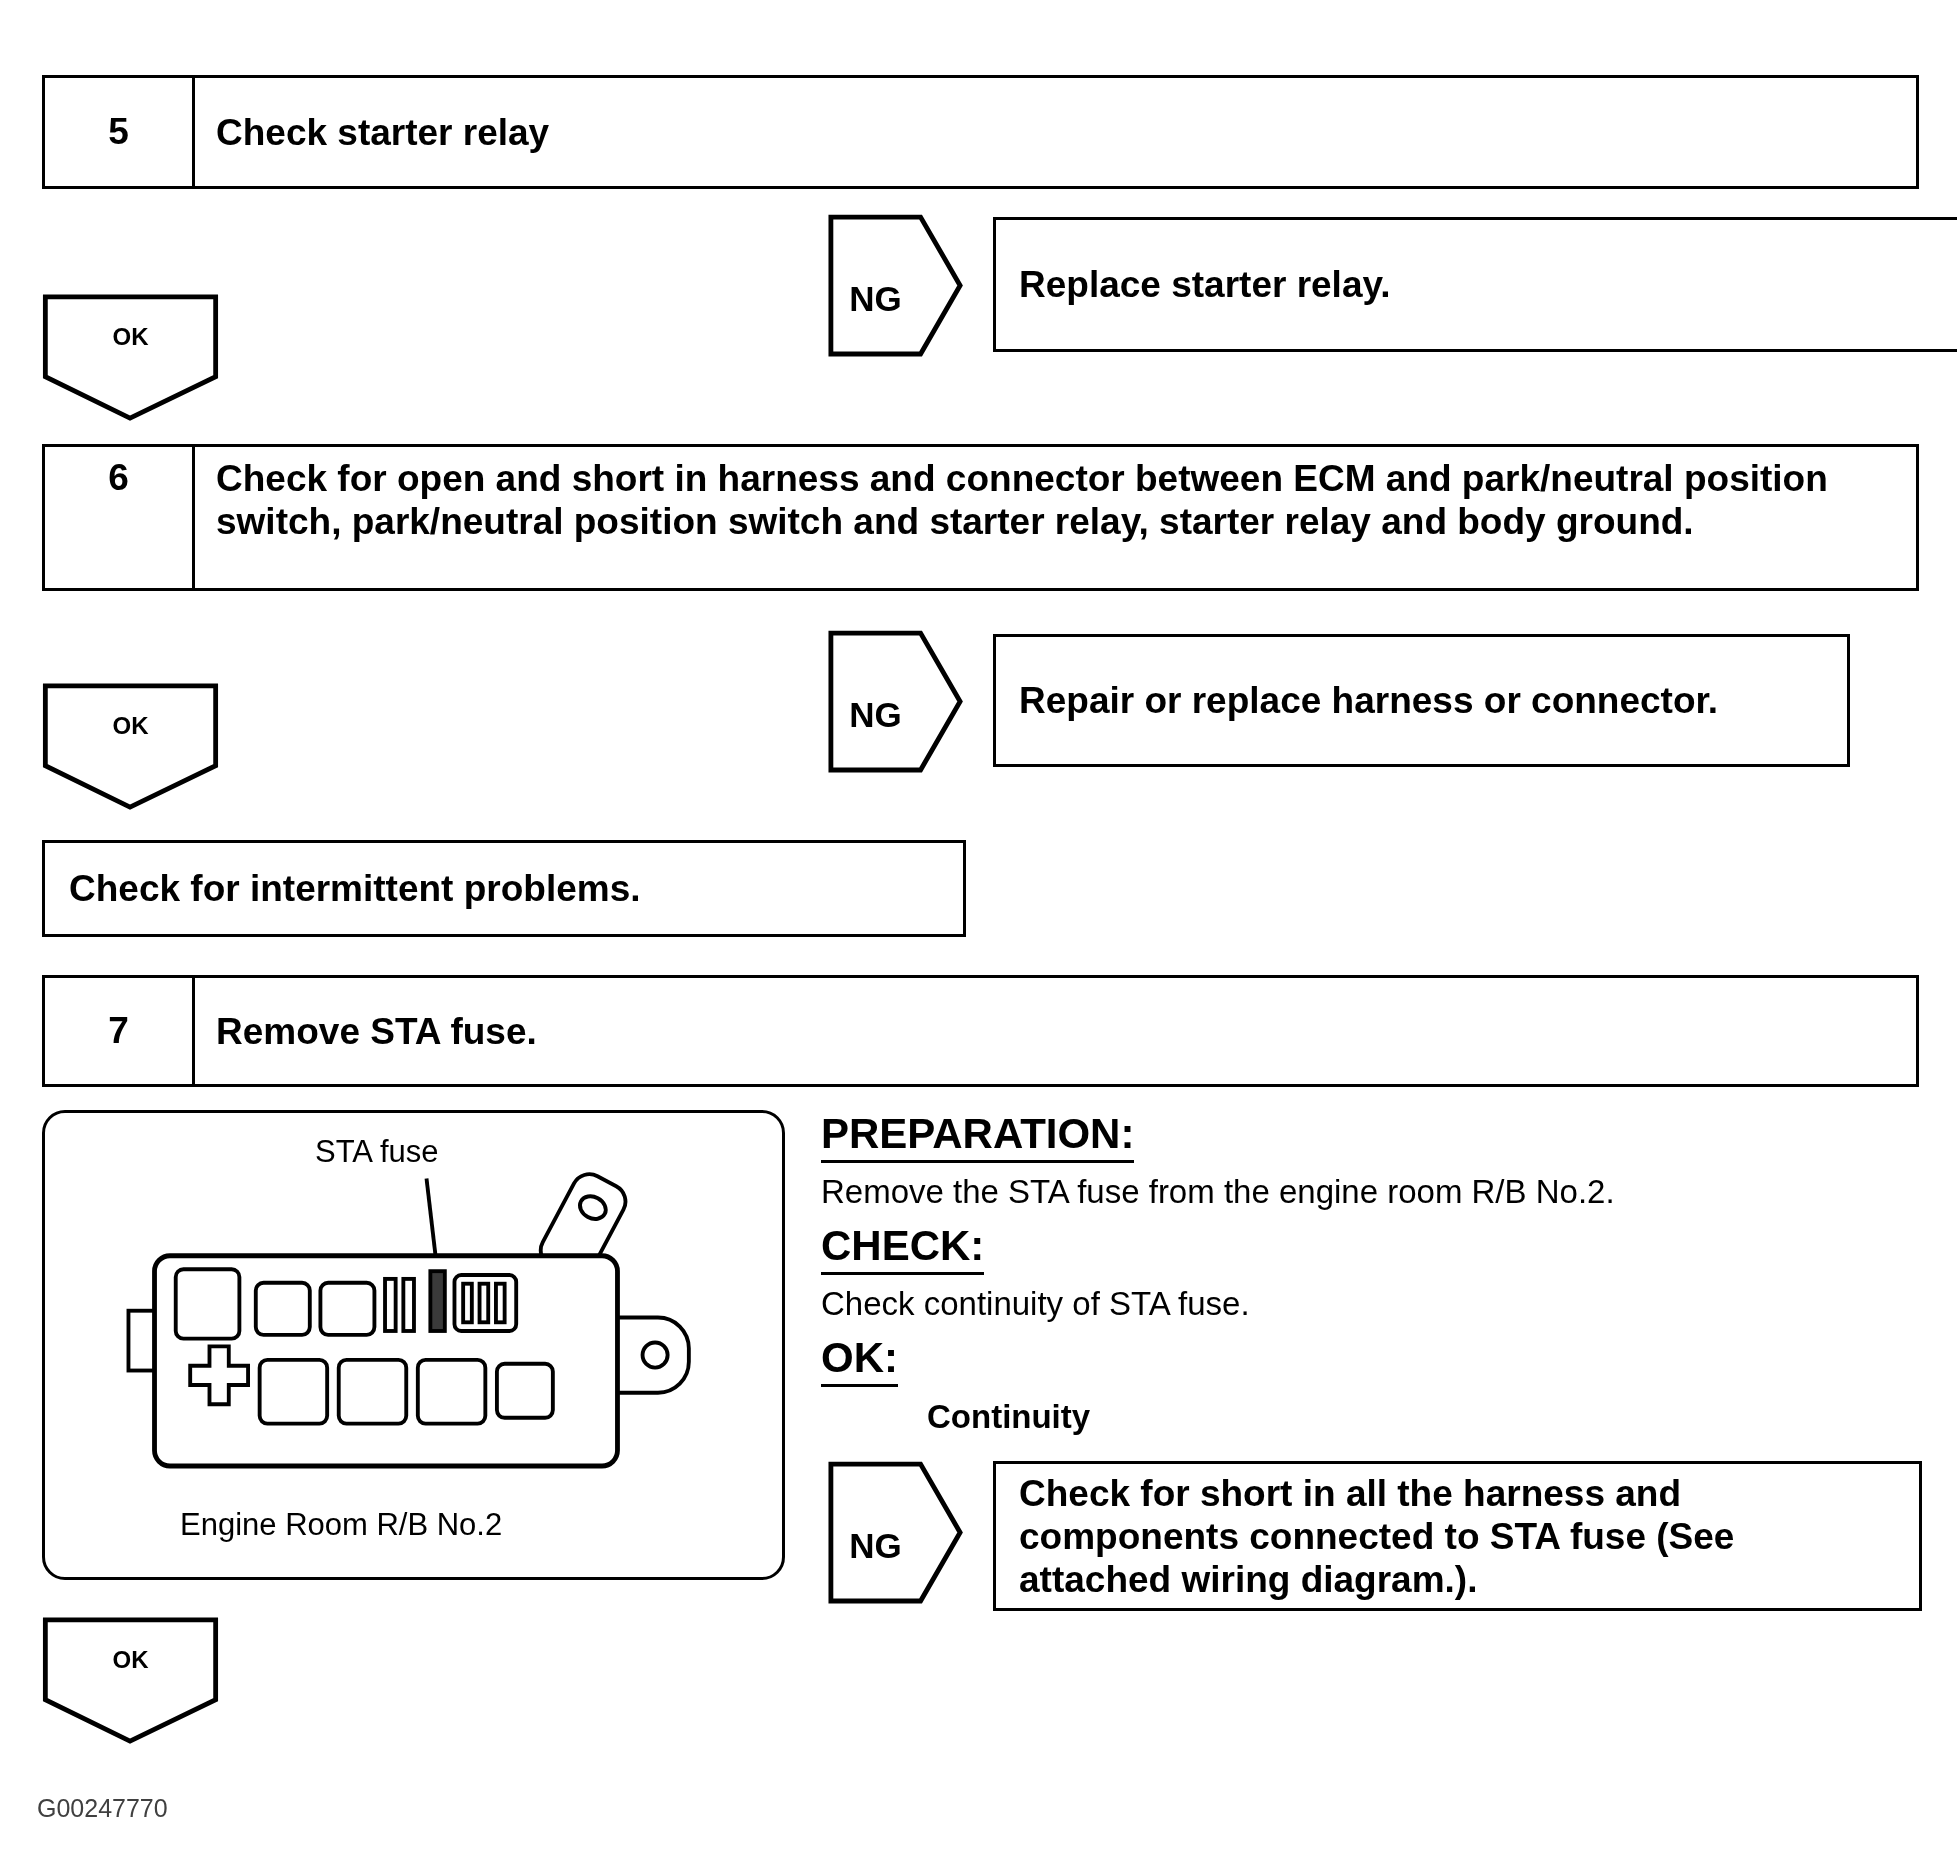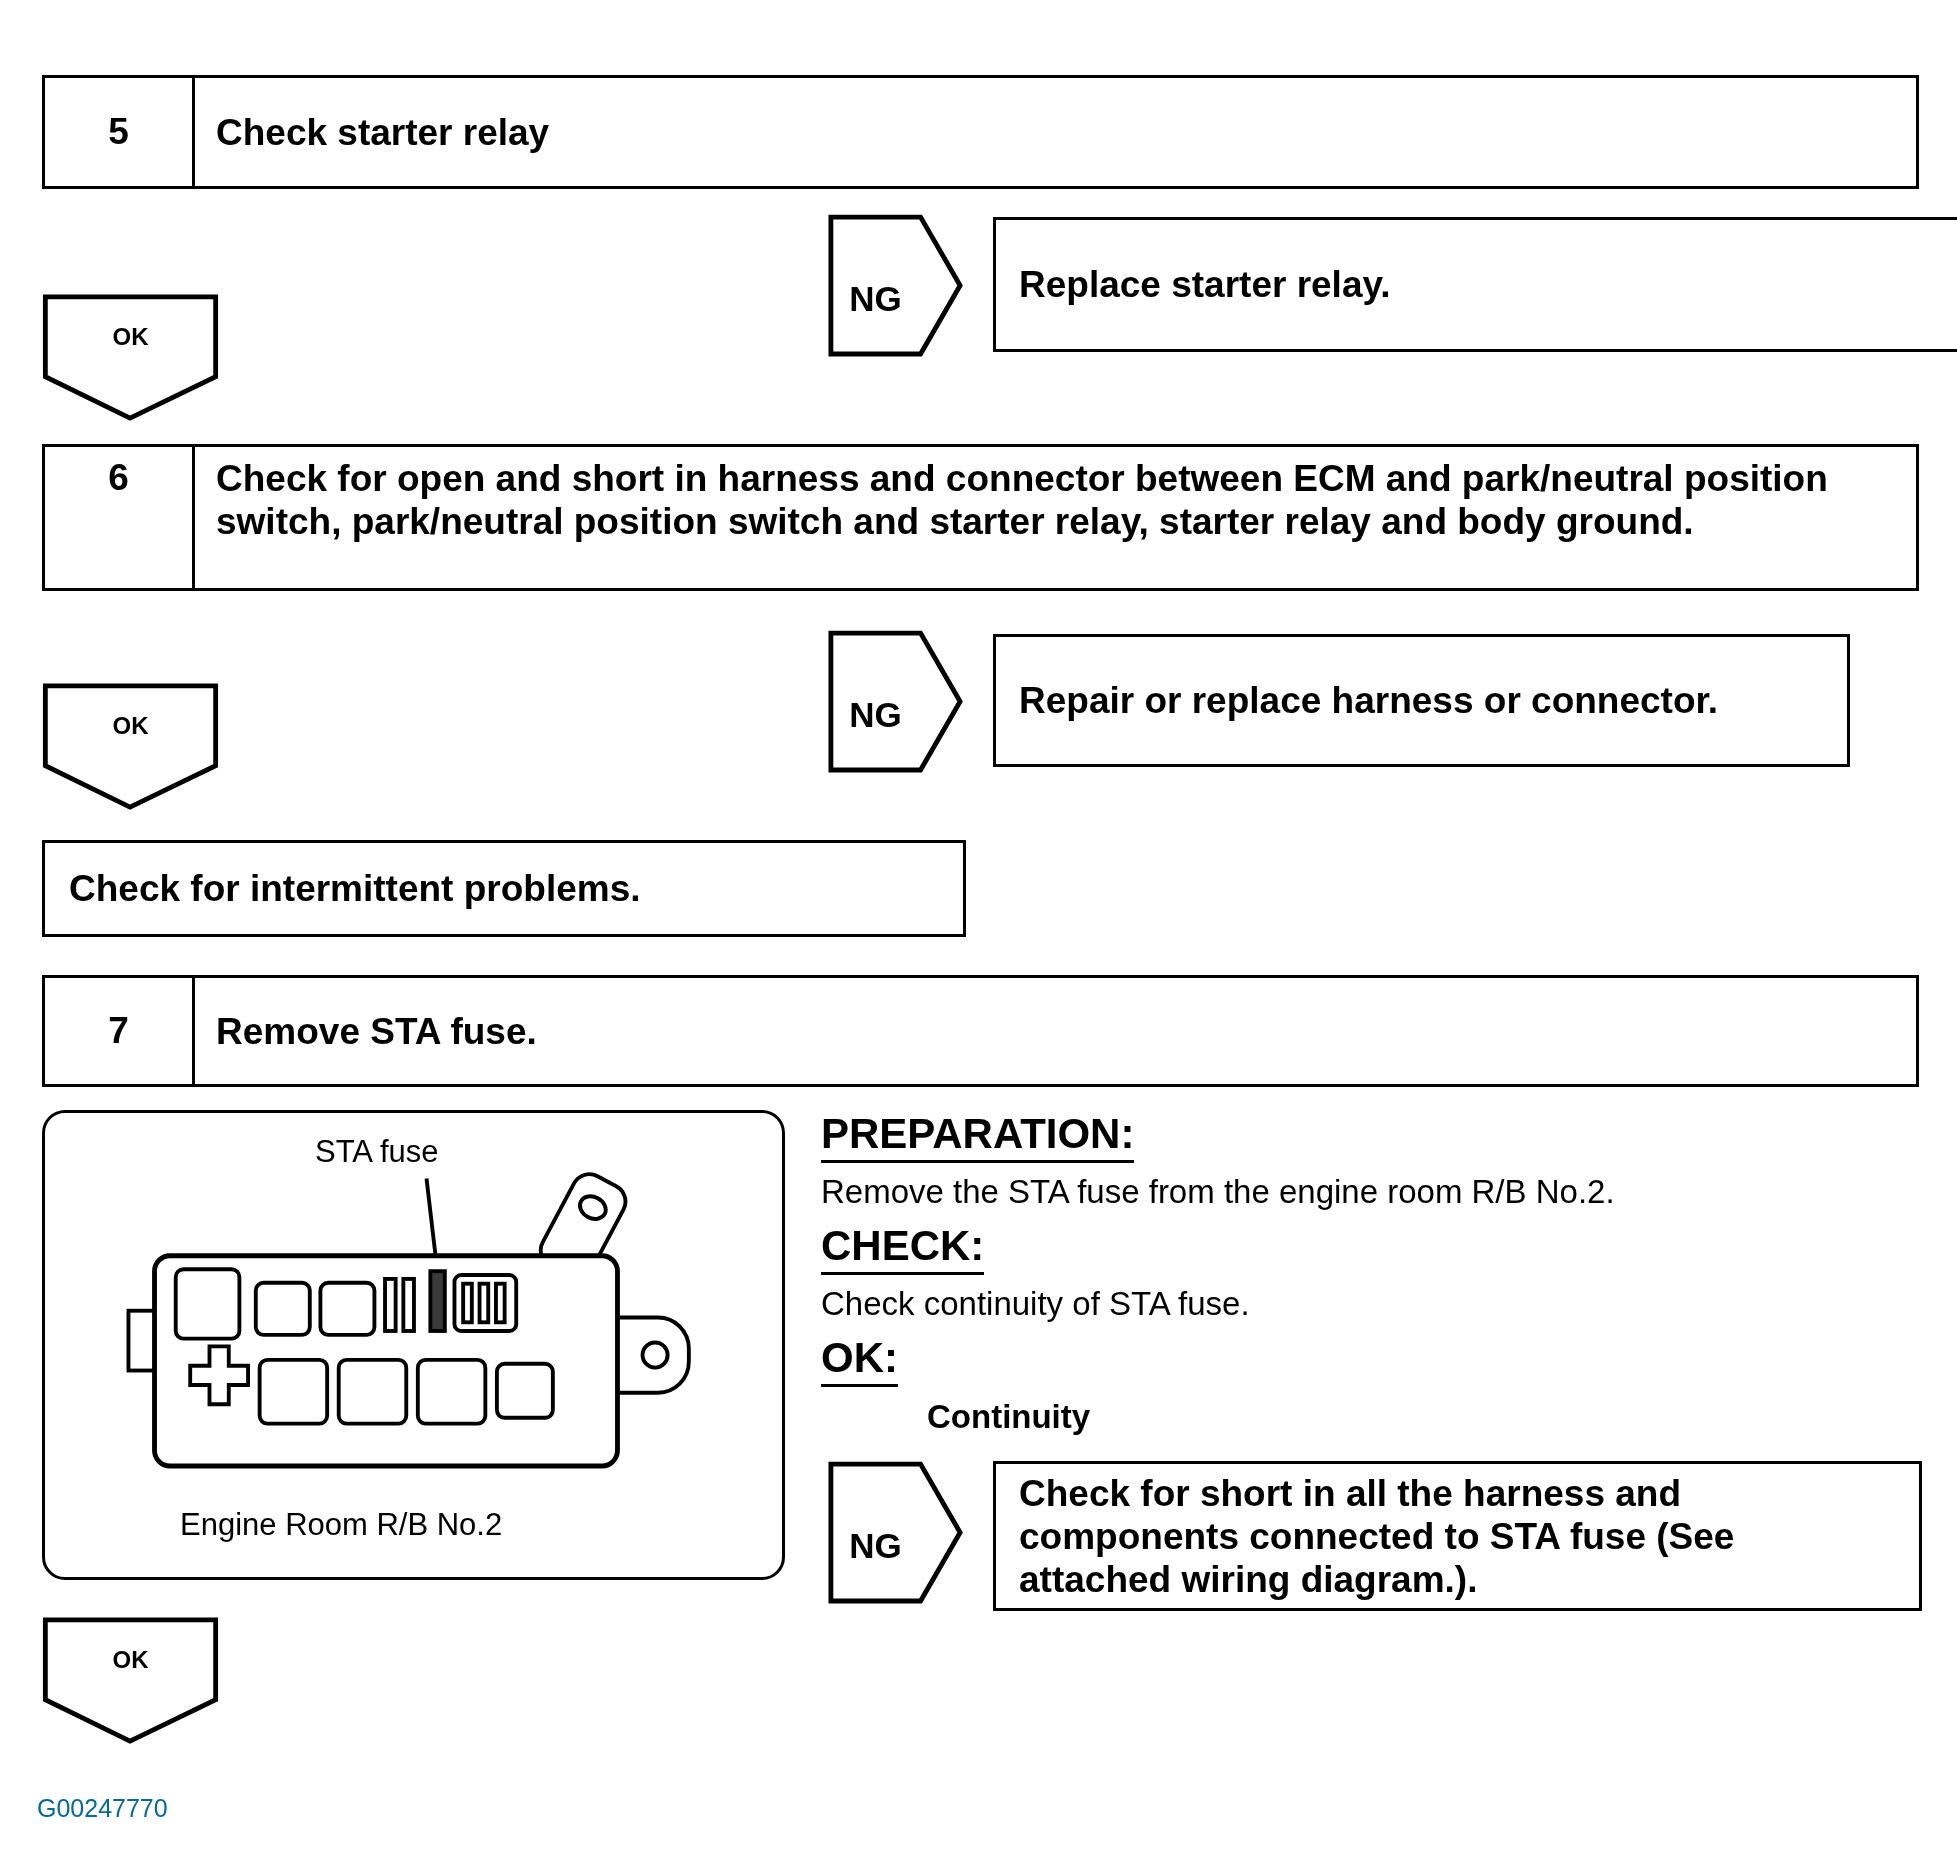--- a/index.html
+++ b/index.html
@@ -111,21 +111,21 @@
   .detail-result {
     font-weight: bold;
     font-size: 33px;
     padding-left: 106px;
     margin-top: 11px;
   }
 
   .footer-id {
     position: absolute;
     font-size: 25px;
-    color: #0369a1;
+    color: #404040;
   }
 </style>
 </head>
 <body>
 
 <div id="page">
 
   <div class="step-box" style="left:42px; top:75px; width:1877px; height:114px;">
     <div class="num-cell">5</div>
     <div class="title-cell">Check starter relay</div>

